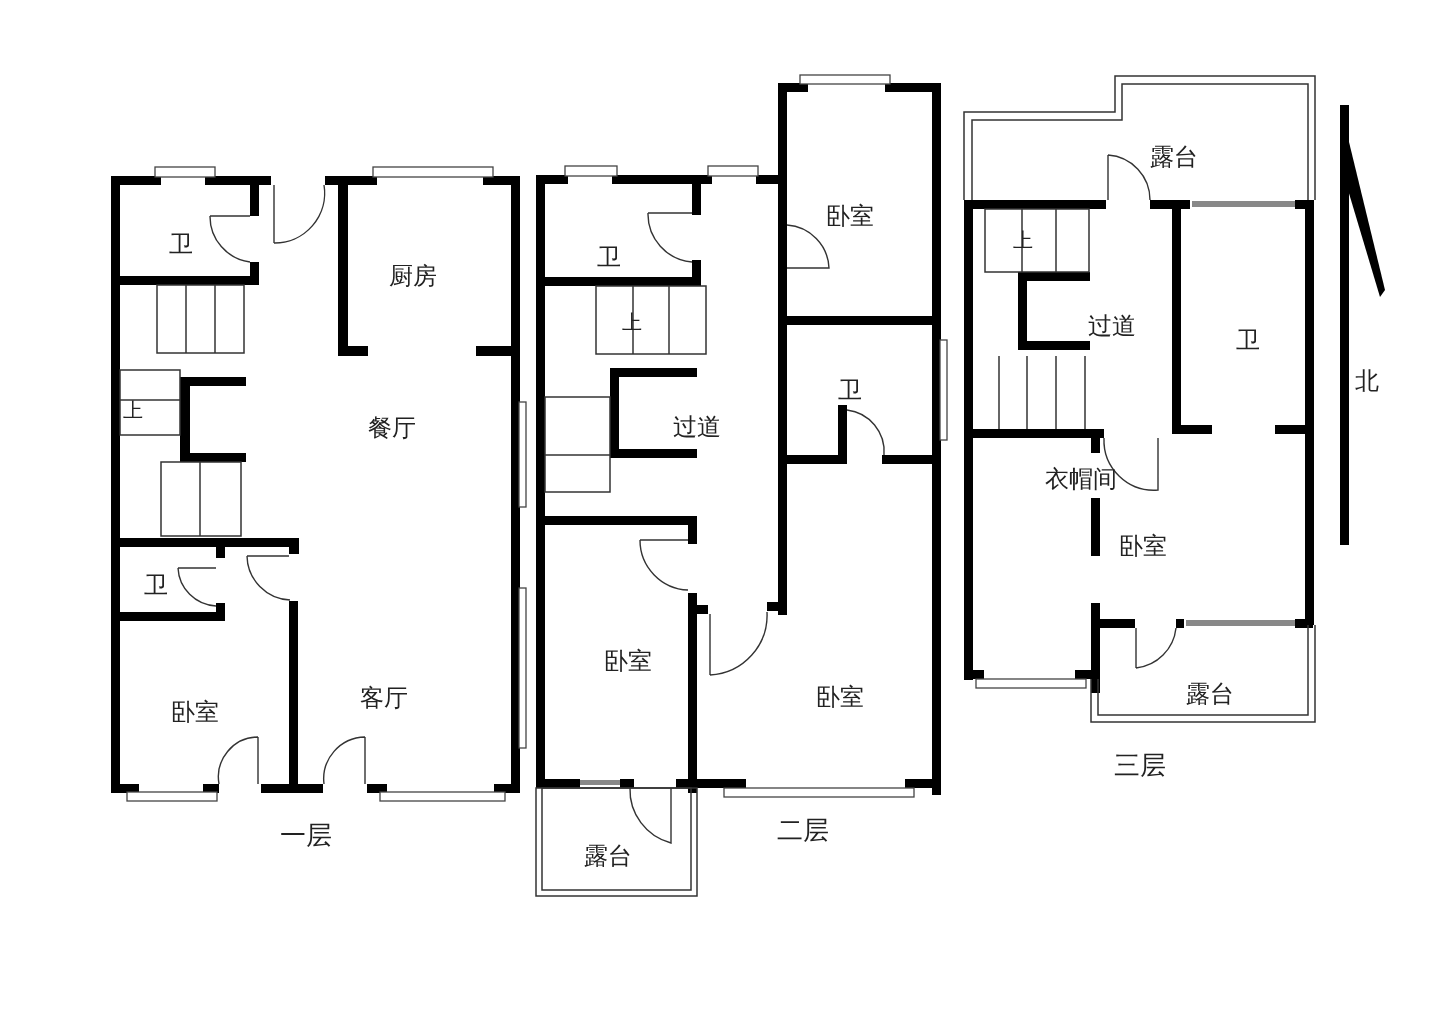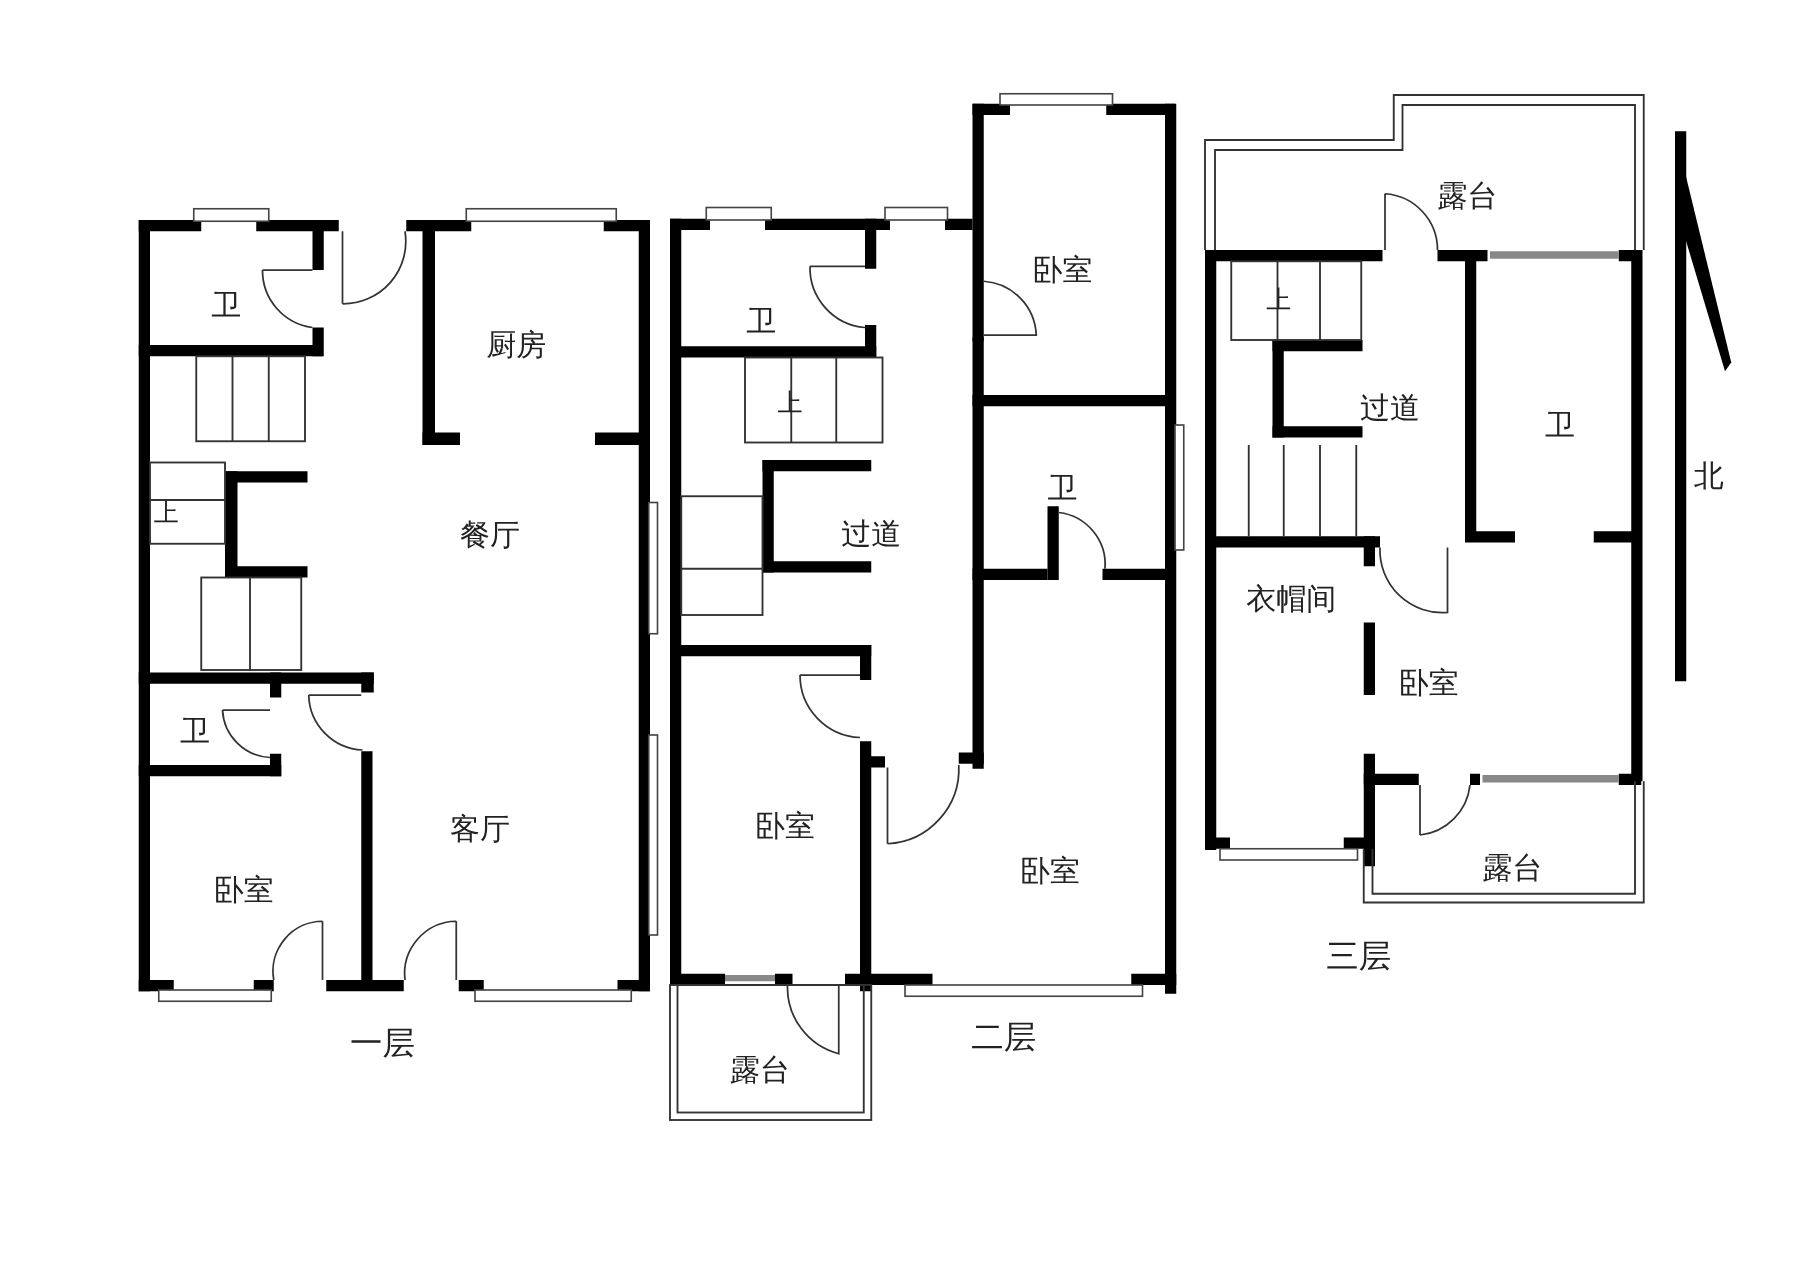--- a/index.html
+++ b/index.html
@@ -194,21 +194,21 @@
     <rect class="w" x="1340" y="105" width="9" height="440"></rect>
     <polygon class="w" points="1340,105 1385,290 1380,297 1345,180"></polygon>
   </g>
 </svg>
 
 <div>
   <span class="lbl" style="left:181px;top:244px">卫</span>
   <span class="lbl" style="left:413px;top:276px">厨房</span>
   <span class="lbl" style="left:392px;top:428px">餐厅</span>
   <span class="lbl" style="left:156px;top:585px">卫</span>
-  <span class="lbl" style="left:384px;top:663px">客厅</span>
+  <span class="lbl" style="left:384px;top:698px">客厅</span>
   <span class="lbl" style="left:195px;top:712px">卧室</span>
   <span class="stairtxt" style="left:133px;top:410px">上</span>
   <span class="lbl floorlbl" style="left:306px;top:835px">一层</span>
 </div>
 
 <div>
   <span class="lbl" style="left:609px;top:257px">卫</span>
   <span class="lbl" style="left:850px;top:216px">卧室</span>
   <span class="lbl" style="left:850px;top:390px">卫</span>
   <span class="lbl" style="left:697px;top:427px">过道</span>
@@ -216,20 +216,20 @@
   <span class="lbl" style="left:840px;top:697px">卧室</span>
   <span class="lbl" style="left:608px;top:856px">露台</span>
   <span class="stairtxt" style="left:632px;top:322px">上</span>
   <span class="lbl floorlbl" style="left:803px;top:830px">二层</span>
 </div>
 
 <div>
   <span class="lbl" style="left:1174px;top:157px">露台</span>
   <span class="lbl" style="left:1112px;top:326px">过道</span>
   <span class="lbl" style="left:1248px;top:340px">卫</span>
-  <span class="lbl" style="left:1033px;top:479px">衣帽间</span>
+  <span class="lbl" style="left:1081px;top:479px">衣帽间</span>
   <span class="lbl" style="left:1143px;top:546px">卧室</span>
   <span class="lbl" style="left:1210px;top:694px">露台</span>
   <span class="stairtxt" style="left:1023px;top:240px">上</span>
-  <span class="lbl floorlbl" style="left:1087px;top:765px">三层</span>
+  <span class="lbl floorlbl" style="left:1140px;top:765px">三层</span>
 </div>
 
 <span class="lbl" style="left:1367px;top:381px">北</span>
 
 </body></html>

